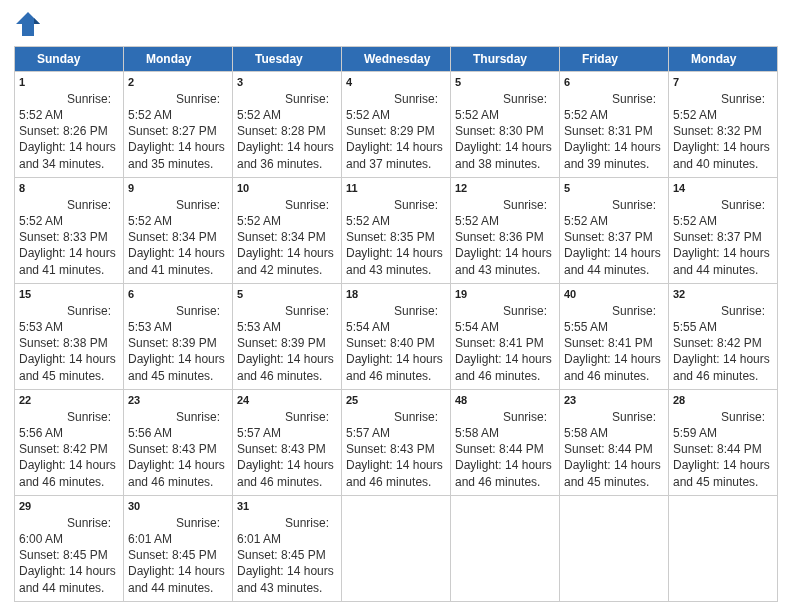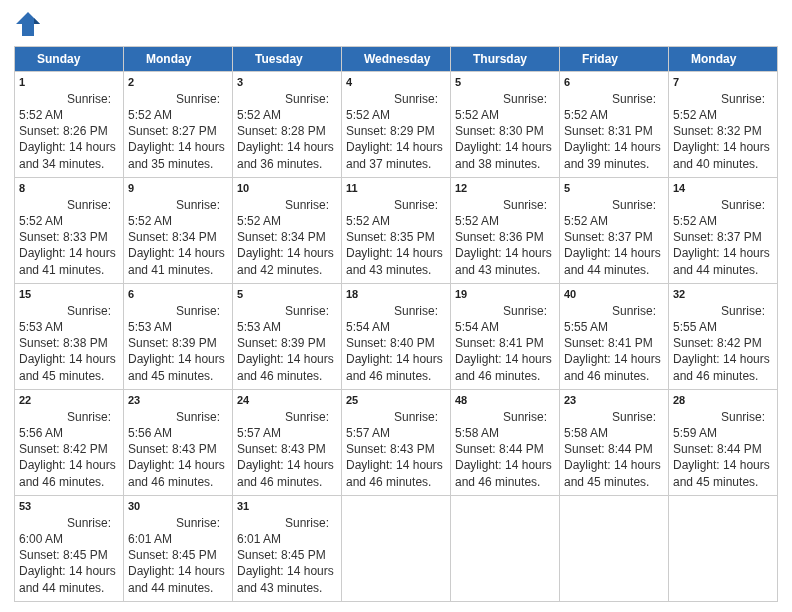--- a/index.html
+++ b/index.html
@@ -169,21 +169,21 @@
         <tr>
           <td><span class="day-num">22</span><span class="day-info">Sunrise: 5:56 AM<br>Sunset: 8:42 PM<br>Daylight: 14 hours and 46 minutes.</span></td>
           <td><span class="day-num">23</span><span class="day-info">Sunrise: 5:56 AM<br>Sunset: 8:43 PM<br>Daylight: 14 hours and 46 minutes.</span></td>
           <td><span class="day-num">24</span><span class="day-info">Sunrise: 5:57 AM<br>Sunset: 8:43 PM<br>Daylight: 14 hours and 46 minutes.</span></td>
           <td><span class="day-num">25</span><span class="day-info">Sunrise: 5:57 AM<br>Sunset: 8:43 PM<br>Daylight: 14 hours and 46 minutes.</span></td>
           <td><span class="day-num">48</span><span class="day-info">Sunrise: 5:58 AM<br>Sunset: 8:44 PM<br>Daylight: 14 hours and 46 minutes.</span></td>
           <td><span class="day-num">23</span><span class="day-info">Sunrise: 5:58 AM<br>Sunset: 8:44 PM<br>Daylight: 14 hours and 45 minutes.</span></td>
           <td><span class="day-num">28</span><span class="day-info">Sunrise: 5:59 AM<br>Sunset: 8:44 PM<br>Daylight: 14 hours and 45 minutes.</span></td>
         </tr>
         <tr>
-          <td><span class="day-num">53</span><span class="day-info">Sunrise: 6:00 AM<br>Sunset: 8:45 PM<br>Daylight: 14 hours and 44 minutes.</span></td>
+          <td><span class="day-num">29</span><span class="day-info">Sunrise: 6:00 AM<br>Sunset: 8:45 PM<br>Daylight: 14 hours and 44 minutes.</span></td>
           <td><span class="day-num">30</span><span class="day-info">Sunrise: 6:01 AM<br>Sunset: 8:45 PM<br>Daylight: 14 hours and 44 minutes.</span></td>
           <td><span class="day-num">31</span><span class="day-info">Sunrise: 6:01 AM<br>Sunset: 8:45 PM<br>Daylight: 14 hours and 43 minutes.</span></td>
           <td class="empty-cell"></td>
           <td class="empty-cell"></td>
           <td class="empty-cell"></td>
           <td class="empty-cell"></td>
         </tr>
       </tbody>
   </table>
 </div>

